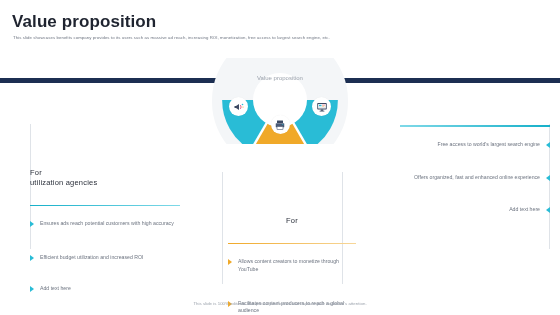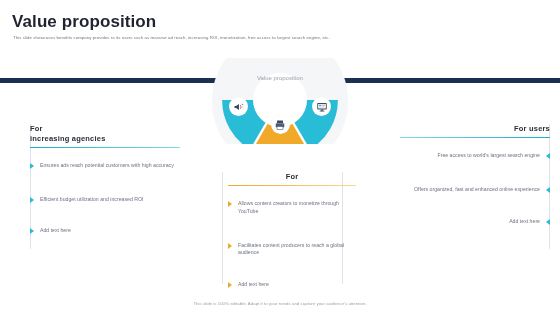--- a/index.html
+++ b/index.html
@@ -101,25 +101,26 @@
     width: 1px;
     background: #dfe3e8;
   }
   .rule-left   { left: 30px;  top: 124px; height: 125px; }
   .rule-cl     { left: 222px; top: 172px; height: 112px; }
   .rule-cr     { left: 342px; top: 172px; height: 112px; }
   .rule-right  { left: 549px; top: 124px; height: 125px; }
 
   .col-head {
     font-size: 7.5px;
-    font-weight: bold;
+    font-weight: normal;
     color: #2a2f3a;
     line-height: 1.32;
-    padding-bottom: 2px;
+    padding-bottom: 16px;
     letter-spacing: 0.2px;
+    margin-top: 44px;
   }
   .col-left .col-head   { text-align: left; }
   .col-center .col-head { text-align: center; }
   .col-right .col-head  { text-align: right; }
 
   .head-underline {
     height: 1.6px;
     width: 100%;
     margin-top: 1px;
   }
@@ -249,21 +250,21 @@
 </div>
 
 <div class="col-rule rule-left"></div>
 <div class="col-rule rule-cl"></div>
 <div class="col-rule rule-cr"></div>
 <div class="col-rule rule-right"></div>
 
 <div class="col col-left">
   <div class="col-head">
     <div>For</div>
-    <div>increasing  agencies</div>
+    <div>utilization  agencies</div>
   </div>
   <div class="head-underline ul-cyan"></div>
 
   <div class="bullets">
     <div class="bullet">
       <span class="tri tri-r-cyan"></span>
       <span class="bullet-text">Ensures ads reach potential customers with high accuracy</span>
     </div>
     <div class="bullet">
       <span class="tri tri-r-cyan"></span>
@@ -292,23 +293,20 @@
       <span class="bullet-text">Facilitates content producers to reach a global audience</span>
     </div>
     <div class="bullet last">
       <span class="tri tri-r-amber"></span>
       <span class="bullet-text">Add text here</span>
     </div>
   </div>
 </div>
 
 <div class="col col-right">
-  <div class="col-head">
-    <div>For users</div>
-  </div>
   <div class="head-underline ul-cyan-r"></div>
 
   <div class="bullets">
     <div class="bullet">
       <span class="tri tri-l-cyan"></span>
       <span class="bullet-text">Free access to world's largest search engine</span>
     </div>
     <div class="bullet">
       <span class="tri tri-l-cyan"></span>
       <span class="bullet-text">Offers organized, fast and enhanced online experience</span>

